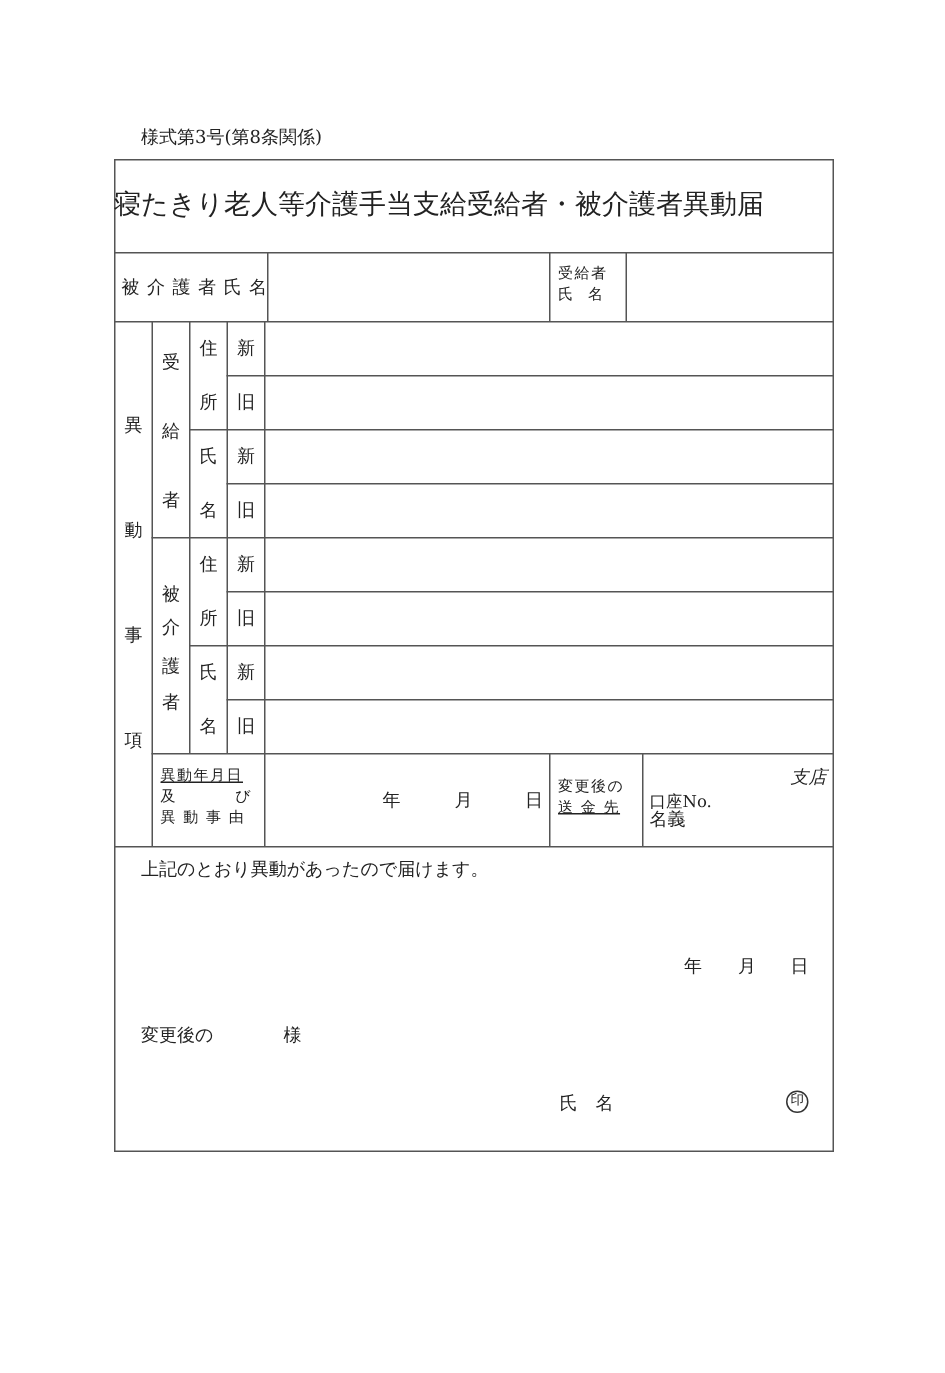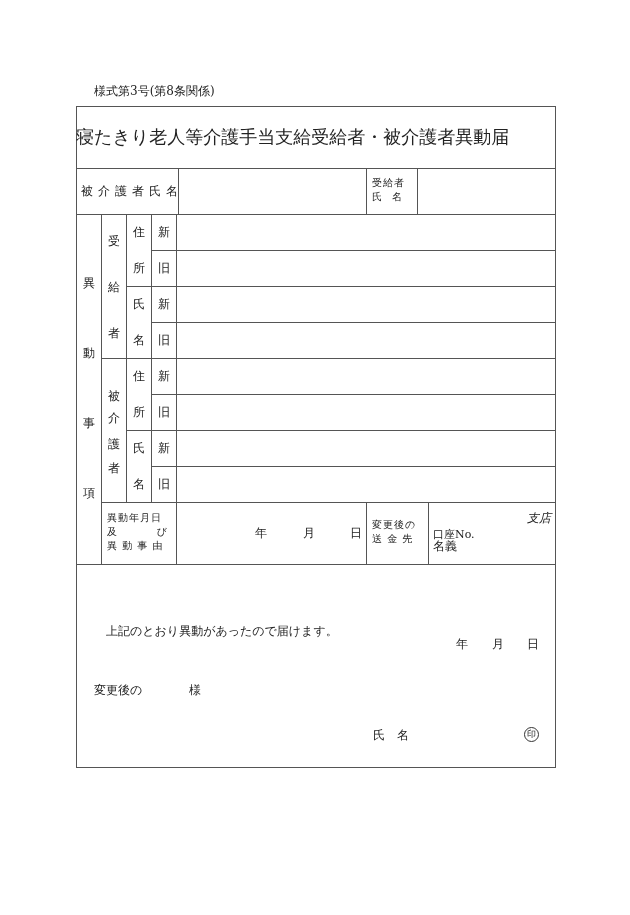--- a/index.html
+++ b/index.html
@@ -94,46 +94,46 @@
 <div class="vert" style="left:157px; top:404px;">旧</div>
 <div class="vert" style="left:157px; top:440px;">新</div>
 <div class="vert" style="left:157px; top:476px;">旧</div>
 
 <input class="cell" style="left: 178px; top: 360px; width: 376px; height: 33px;">
 <input class="cell" style="left: 178px; top: 396px; width: 376px; height: 33px;">
 <input class="cell" style="left: 178px; top: 432px; width: 376px; height: 33px;">
 <input class="cell" style="left: 178px; top: 468px; width: 376px; height: 33px;">
 
 <div class="stack" style="left:107px; top:511px; width:66px; line-height:14px;">
-  <div style="letter-spacing:1px;">異動年月日</div>
+  <div style="letter-spacing:1px;text-decoration:underline;">異動年月日</div>
   <div style="position:relative; height:14px;">
     <span>及</span>
     <span style="position:absolute; right:6px;">び</span>
   </div>
   <div style="letter-spacing:1px;">異 動 事 由</div>
 </div>
 
 <div class="t" style="left:255px; top:526px;">年</div>
 <div class="t" style="left:303px; top:526px;">月</div>
 <div class="t" style="left:350px; top:526px;">日</div>
 <input class="cell" style="left: 178px; top: 540px; width: 186px; height: 22px;">
 
 <div class="stack" style="left:372px; top:518px;">
   <div style="letter-spacing:1px;">変更後の</div>
-  <div style="letter-spacing:1px;">送 金 先</div>
+  <div style="letter-spacing:1px;text-decoration:underline;">送 金 先</div>
 </div>
 
 <div class="t" style="left:527px; top:511px;font-style:italic;">支店</div>
 <div class="t" style="left:433px; top:527px; font-size:11px;">口座No.</div>
 <div class="t" style="left:433px; top:539px;">名義</div>
 <input class="cell" style="left: 430px; top: 505px; width: 95px; height: 18px;">
 <input class="cell" style="left: 478px; top: 524px; width: 76px; height: 18px;">
 <input class="cell" style="left: 460px; top: 541px; width: 94px; height: 20px;">
 
-<div class="t" style="left:94px; top:624px;margin-left:12px;">上記のとおり異動があったので届けます。</div>
+<div class="t" style="left:94px; top:572px;">上記のとおり異動があったので届けます。</div>
 
 <div class="t" style="left:456px; top:637px;">年</div>
 <div class="t" style="left:492px; top:637px;">月</div>
 <div class="t" style="left:527px; top:637px;">日</div>
 
 <div class="t" style="left:94px; top:683px;">変更後の</div>
 <div class="t" style="left:189px; top:683px;">様</div>
 
 <div class="t" style="left:373px; top:728px;">氏　名</div>
 <input class="cell" style="left: 412px; top: 722px; width: 108px; height: 24px;">

